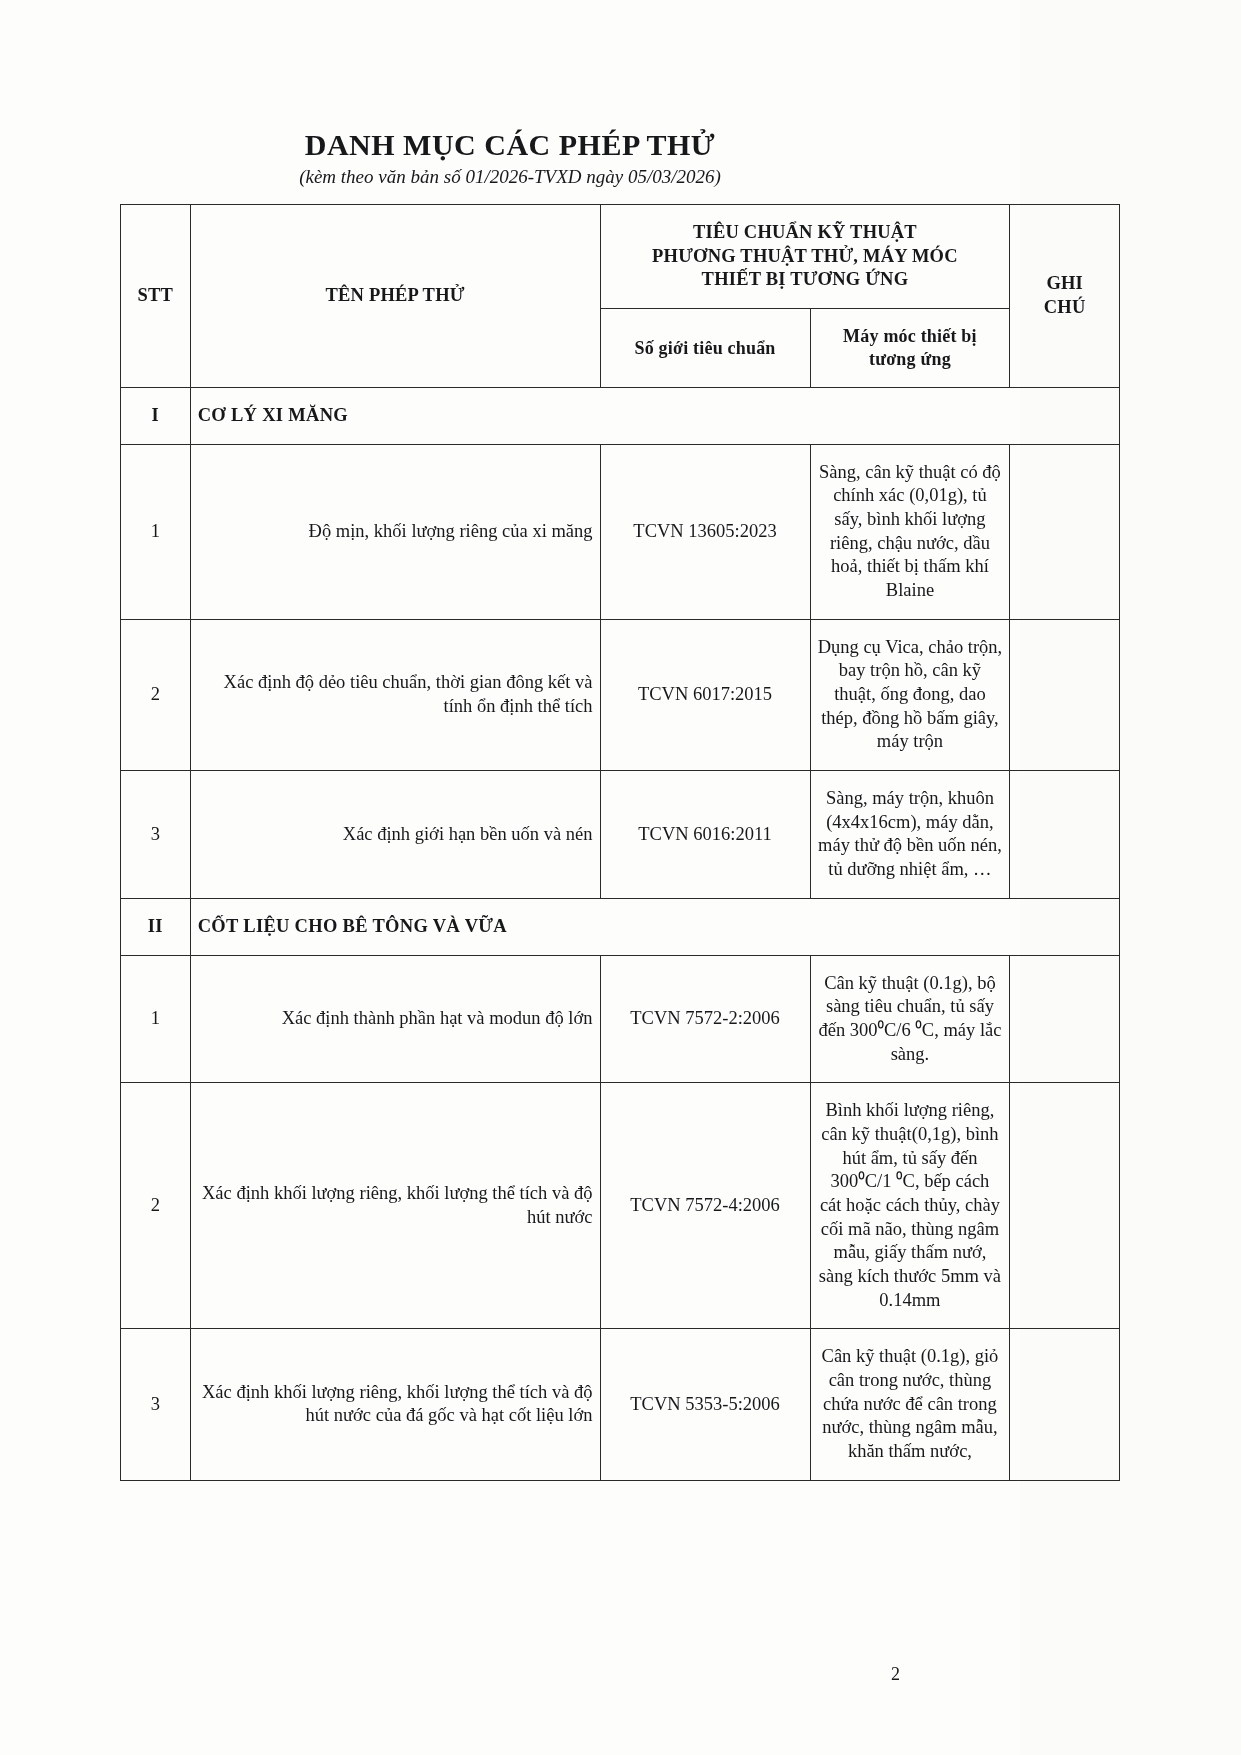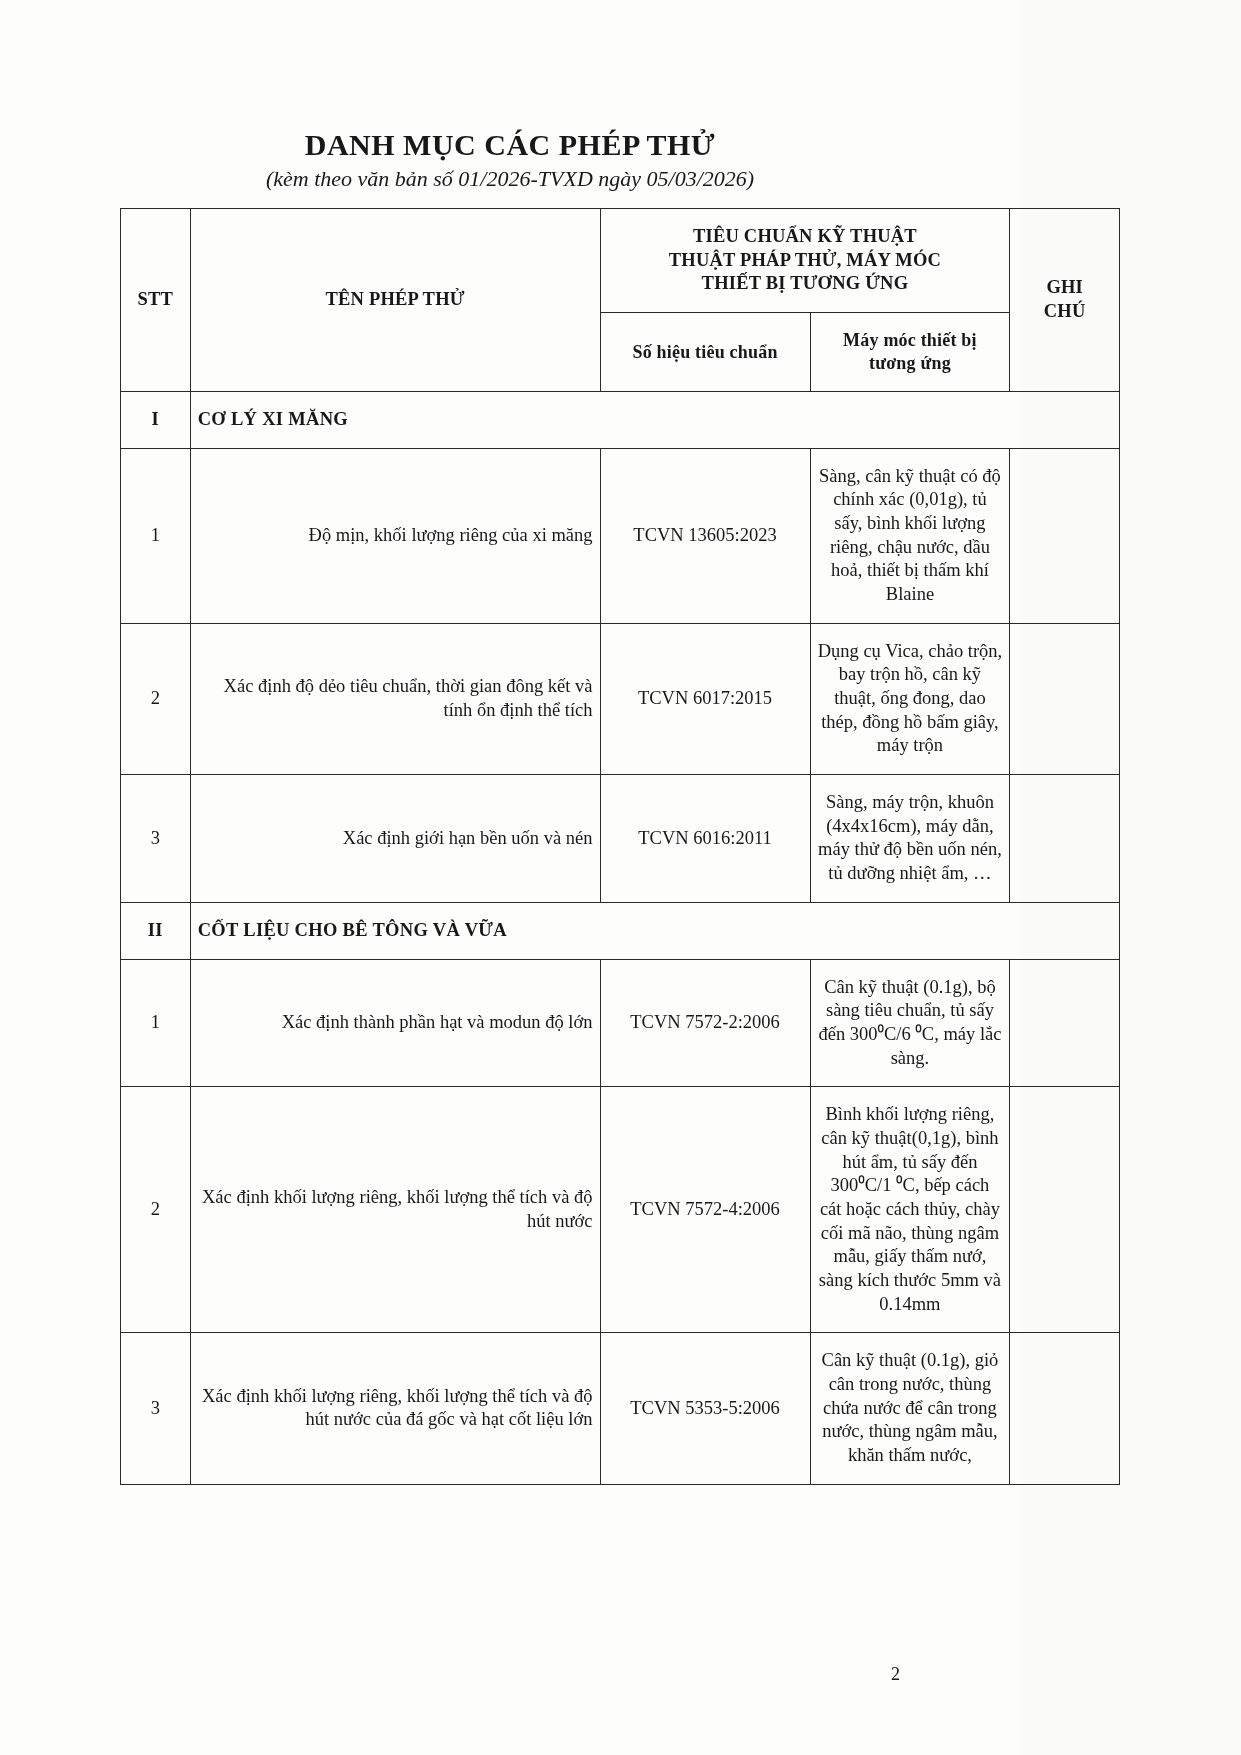--- a/index.html
+++ b/index.html
@@ -25,21 +25,21 @@
   .doc-title {
     text-align: center;
     font-size: 30px;
     font-weight: bold;
     letter-spacing: 0.5px;
     margin: 18px 0 4px 0;
     font-family: "Liberation Serif", serif;
   }
   .doc-subtitle {
     text-align: center;
-    font-size: 22px;
+    font-size: 19px;
     font-style: italic;
     margin: 0 0 16px 0;
   }
   table.main {
     border-collapse: collapse;
     width: 1000px;
     margin: 0 auto;
     table-layout: fixed;
   }
   table.main td, table.main th {
@@ -98,30 +98,30 @@
       <col class="col-std">
       <col class="col-equip">
       <col class="col-note">
     </colgroup>
     <thead>
       <tr>
         <th class="head" rowspan="2">STT</th>
         <th class="head" rowspan="2">TÊN PHÉP THỬ</th>
         <th class="head" colspan="2">
           <div>TIÊU CHUẨN KỸ THUẬT</div>
-          <div>THUẬT PHÁP THỬ, MÁY MÓC</div>
+          <div>PHƯƠNG THUẬT THỬ, MÁY MÓC</div>
           <div>THIẾT BỊ TƯƠNG ỨNG</div>
         </th>
         <th class="head" rowspan="2">
           <div>GHI</div>
           <div>CHÚ</div>
         </th>
       </tr>
       <tr>
-        <th class="head sub">Số hiệu tiêu chuẩn</th>
+        <th class="head sub">Số giới tiêu chuẩn</th>
         <th class="head sub">Máy móc thiết bị tương ứng</th>
       </tr>
     </thead>
     <tbody>
 
       <tr class="section-row">
         <td class="c-center">I</td>
         <td class="c-left" colspan="4">CƠ LÝ XI MĂNG</td>
       </tr>
 

